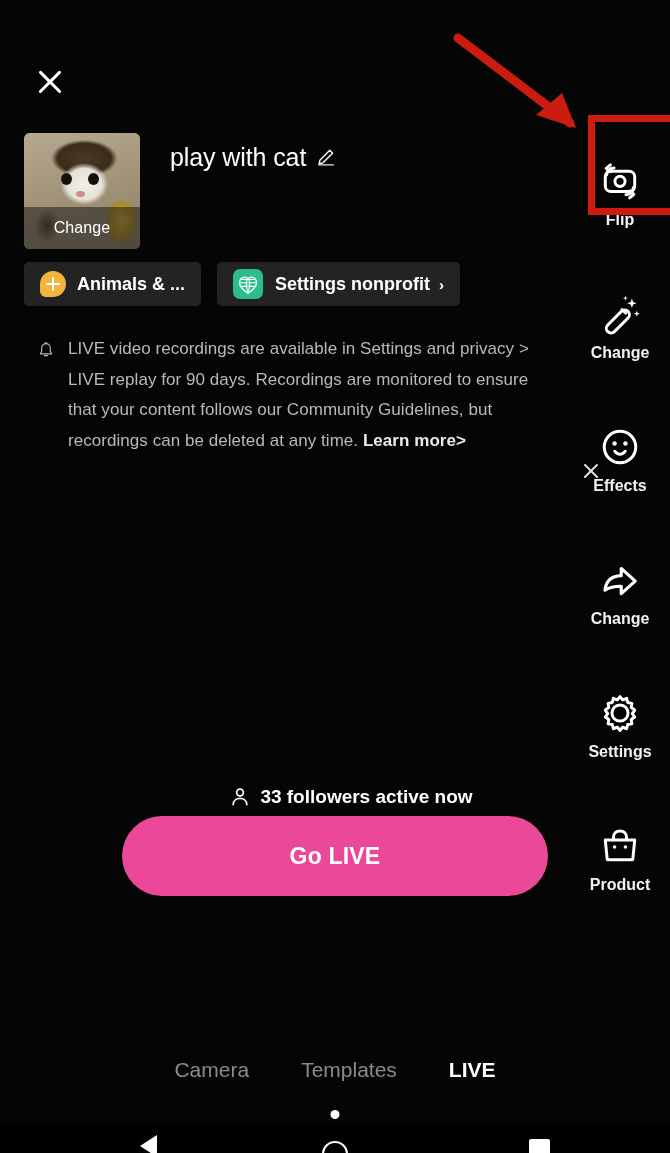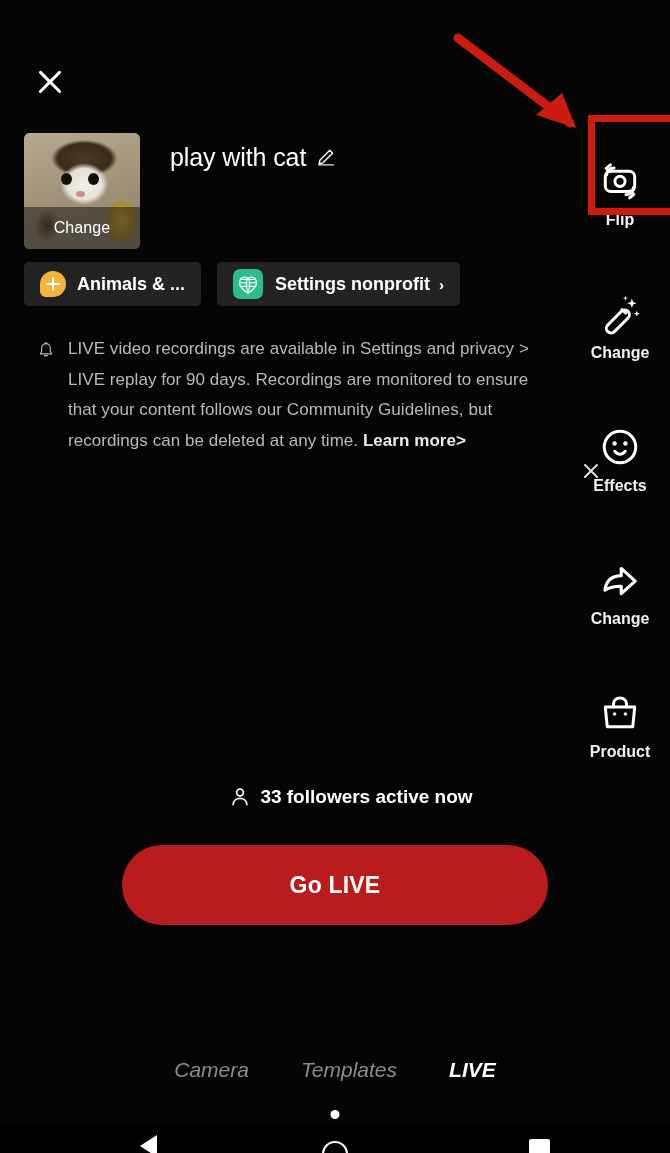--- a/index.html
+++ b/index.html
@@ -319,25 +319,25 @@
   }
   .followers-text {
     font-size: 19px;
     font-weight: 700;
     color: #fff;
   }
 
   .go-live-btn {
     position: absolute;
     left: 122px;
-    top: 845px;
+    top: 816px;
     width: 426px;
     height: 80px;
     border-radius: 40px;
-    background: #b91c1c;
+    background: #ec4899;
     border: none;
     color: #fff;
     font-family: "Liberation Sans", sans-serif;
     font-size: 23px;
     font-weight: 700;
     letter-spacing: 0.2px;
     cursor: pointer;
   }
 
   
@@ -349,21 +349,20 @@
     display: flex;
     align-items: center;
     justify-content: center;
     gap: 52px;
   }
   .tab {
     font-size: 21px;
     color: #8b8b8b;
     cursor: pointer;
     white-space: nowrap;
-    font-style: italic;
   }
   .tab.active {
     color: #ffffff;
     font-weight: 700;
   }
   .tab-dot {
     position: absolute;
     left: 50%;
     top: 1110px;
     transform: translateX(-50%);
@@ -504,20 +503,27 @@
       <div class="side-label">Effects</div>
     </div>
 
     <div class="side-item">
       <svg class="side-icon" viewBox="0 0 24 24">
         <path d="M3.4 17.8c.6-5.2 3.9-8.1 9.3-8.3V5.4l8 7.2-8 7.2v-4.2c-4.2-.1-6.8.7-9.3 2.2z" fill="none" stroke="#fff" stroke-width="1.8" stroke-linejoin="round"></path>
       </svg>
       <div class="side-label">Change</div>
     </div>
 
+    <div class="side-item">
+      <svg class="side-icon" viewBox="0 0 24 24">
+        <path d="M12 2.6l1.5 1.9 2.3-.9.6 2.4 2.4.5-.4 2.4 2 1.4-1.4 2 1.4 2-2 1.4.4 2.4-2.4.5-.6 2.4-2.3-.9-1.5 1.9-1.5-1.9-2.3.9-.6-2.4-2.4-.5.4-2.4-2-1.4 1.4-2-1.4-2 2-1.4-.4-2.4 2.4-.5.6-2.4 2.3.9z" fill="none" stroke="#fff" stroke-width="1.7" stroke-linejoin="round"></path>
+        <circle cx="12" cy="12" r="4.6" fill="#050505" stroke="#fff" stroke-width="1.7"></circle>
+      </svg>
+      <div class="side-label">Settings</div>
+    </div>
 
     <div class="side-item">
       <svg class="side-icon" viewBox="0 0 24 24">
         <path d="M3.6 8.6h16.8l-1.1 11.2H4.7z" fill="none" stroke="#fff" stroke-width="1.7" stroke-linejoin="round"></path>
         <path d="M8.3 8.6V6.9c0-2 1.6-3.5 3.7-3.5s3.7 1.5 3.7 3.5v1.7" fill="none" stroke="#fff" stroke-width="1.7" stroke-linecap="round"></path>
         <circle cx="8.9" cy="12.6" r="1" fill="#fff"></circle>
         <circle cx="15.1" cy="12.6" r="1" fill="#fff"></circle>
       </svg>
       <div class="side-label">Product</div>
     </div>

